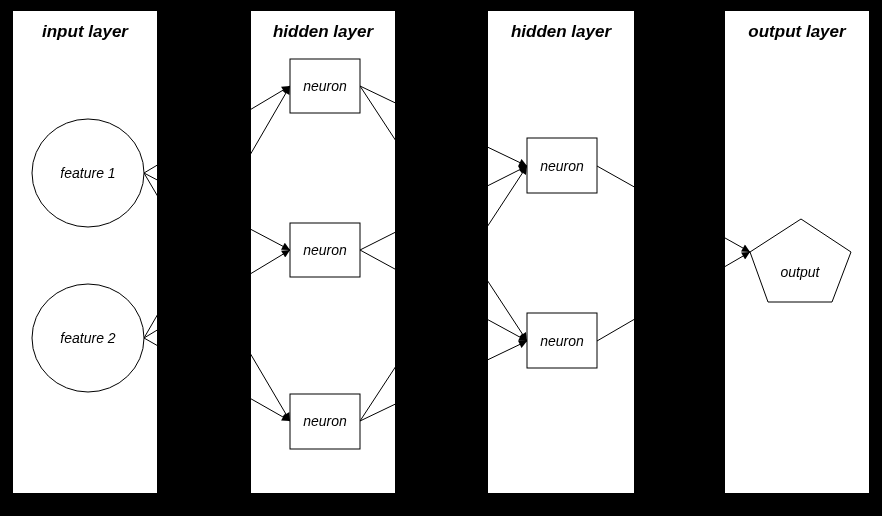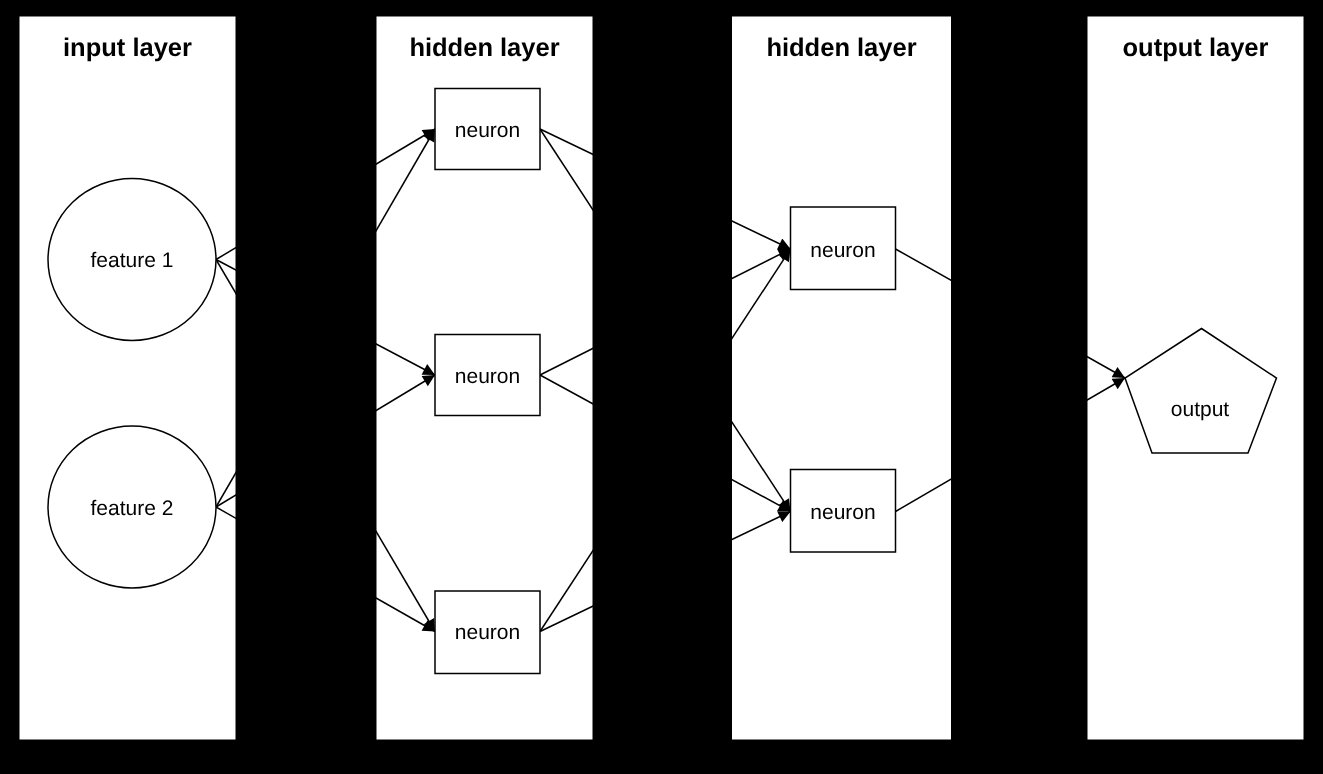--- a/index.html
+++ b/index.html
@@ -6,20 +6,21 @@
     margin: 0;
     padding: 0;
     background: #000000;
   }
   .stage {
     position: relative;
     width: 882px;
     height: 516px;
     background: #000000;
     font-family: "Liberation Sans", sans-serif;
+    font-style: italic;
   }
   svg { display: block; }
   .panel  { fill: #ffffff; stroke: none; }
   .node   { fill: #ffffff; stroke: #000000; stroke-width: 1; }
   .edge   { stroke: #000000; stroke-width: 1; fill: none; }
   .title  {
     font-family: "Liberation Sans", sans-serif;
     font-size: 17px;
     font-weight: bold;
     fill: #000000;

